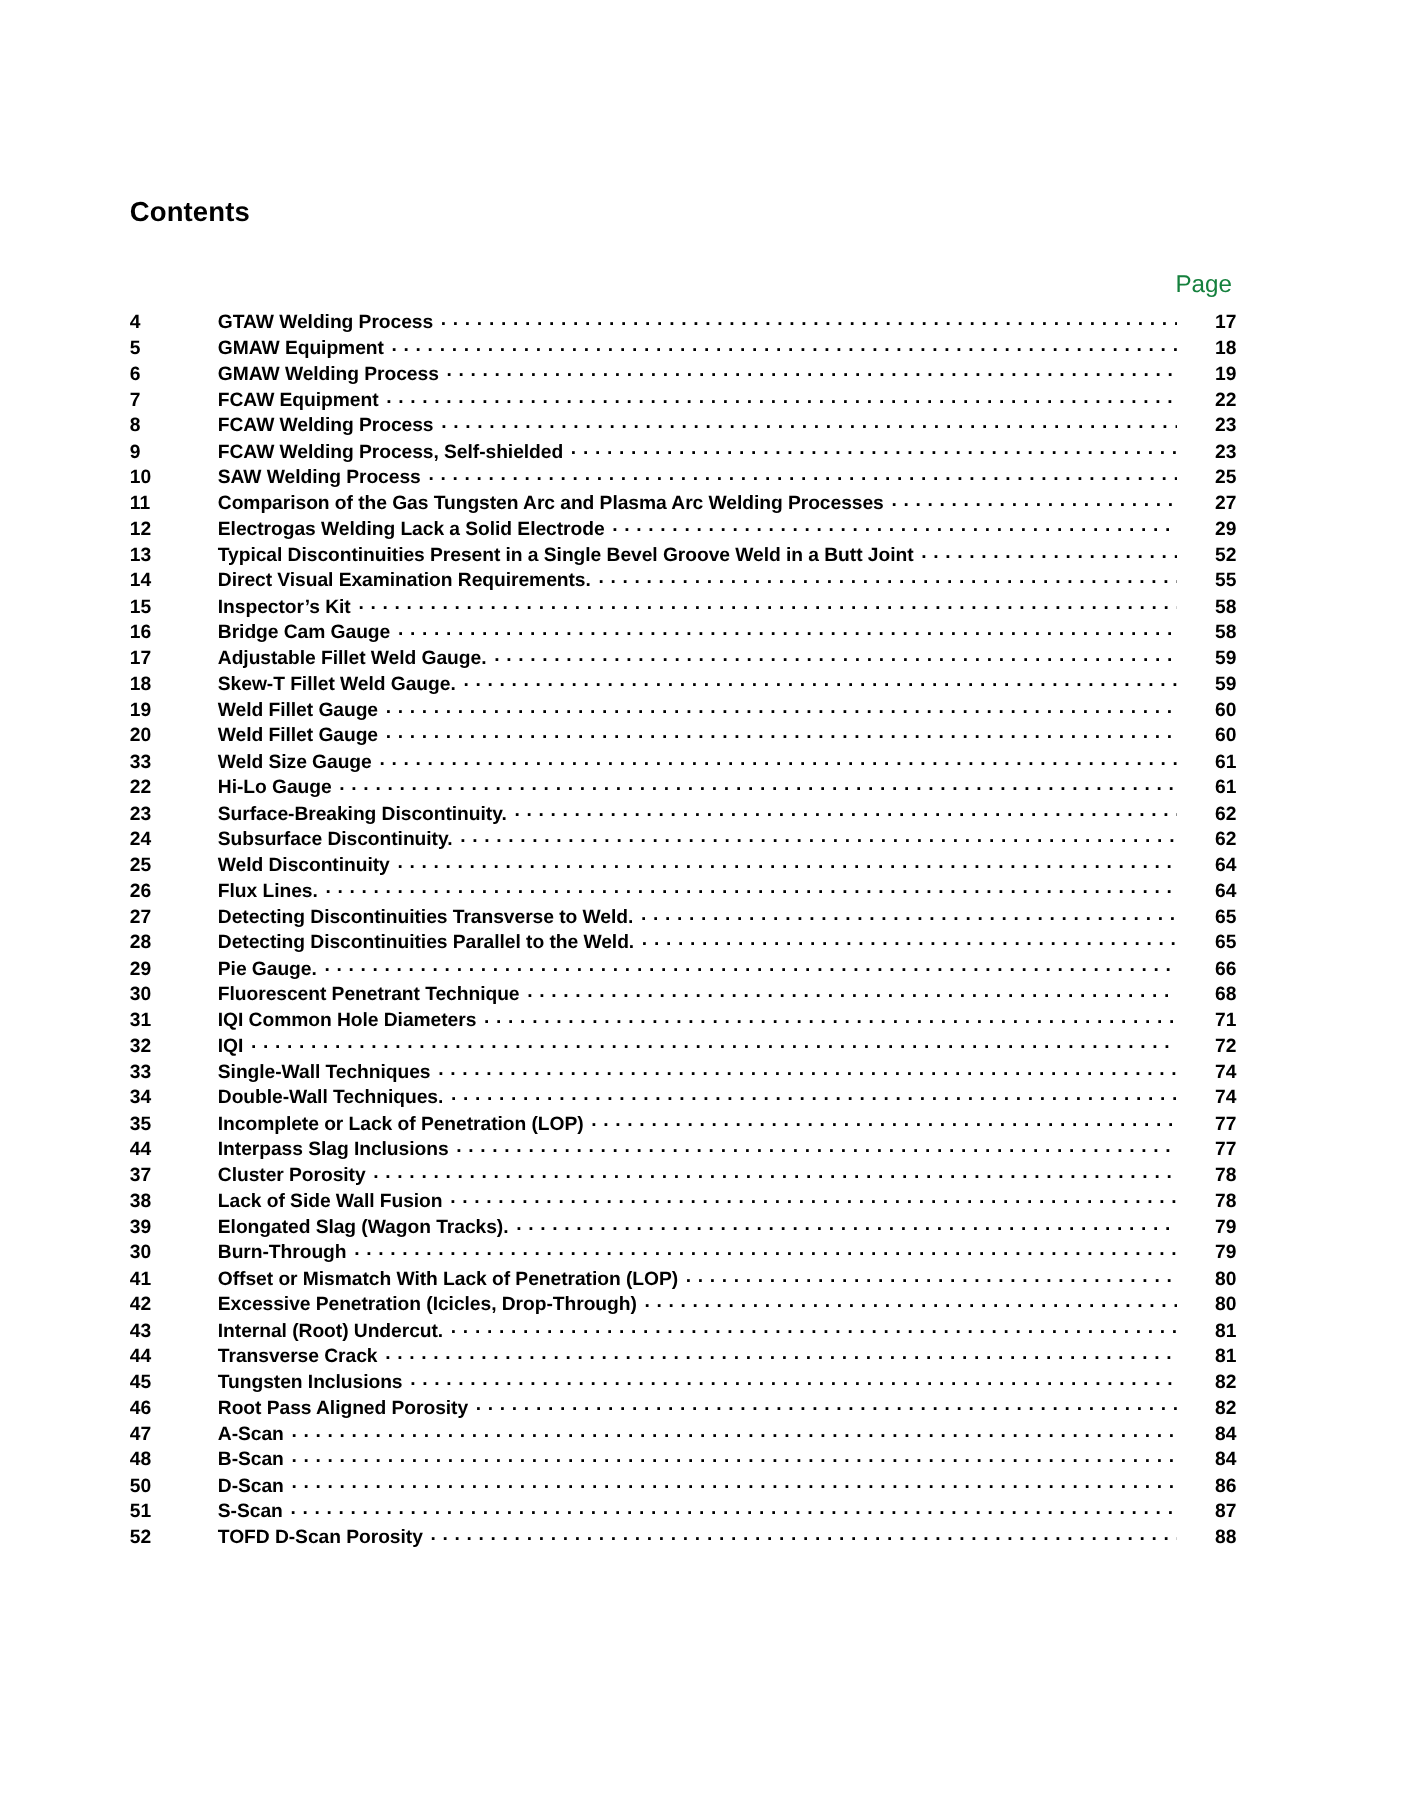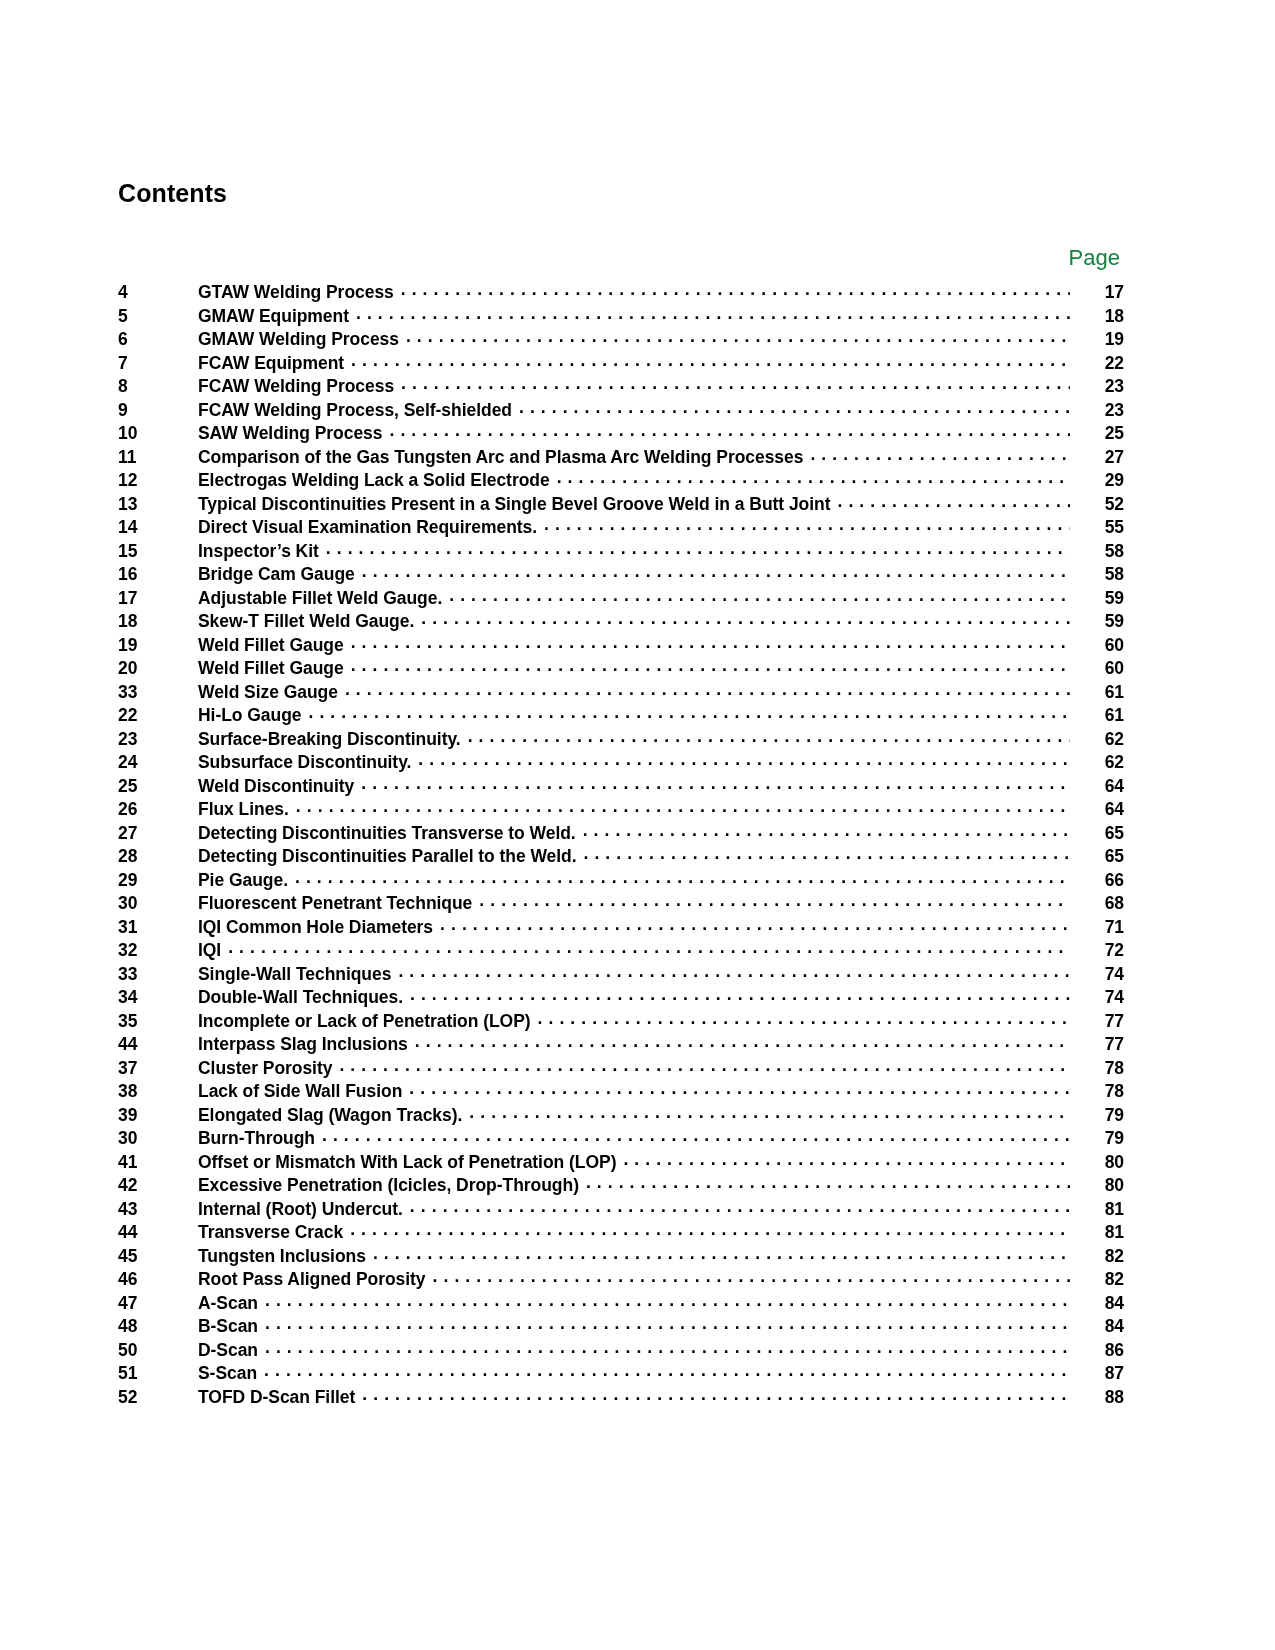--- a/index.html
+++ b/index.html
@@ -379,19 +379,19 @@
         <span class="toc-page">86</span>
       </div>
       <div class="toc-row">
         <span class="toc-num">51</span>
         <span class="toc-title">S-Scan</span>
         <span class="toc-leader"></span>
         <span class="toc-page">87</span>
       </div>
       <div class="toc-row">
         <span class="toc-num">52</span>
-        <span class="toc-title">TOFD D-Scan Fillet</span>
+        <span class="toc-title">TOFD D-Scan Porosity</span>
         <span class="toc-leader"></span>
         <span class="toc-page">88</span>
       </div>
     </div>
 
 </div>
 
 </body></html>

